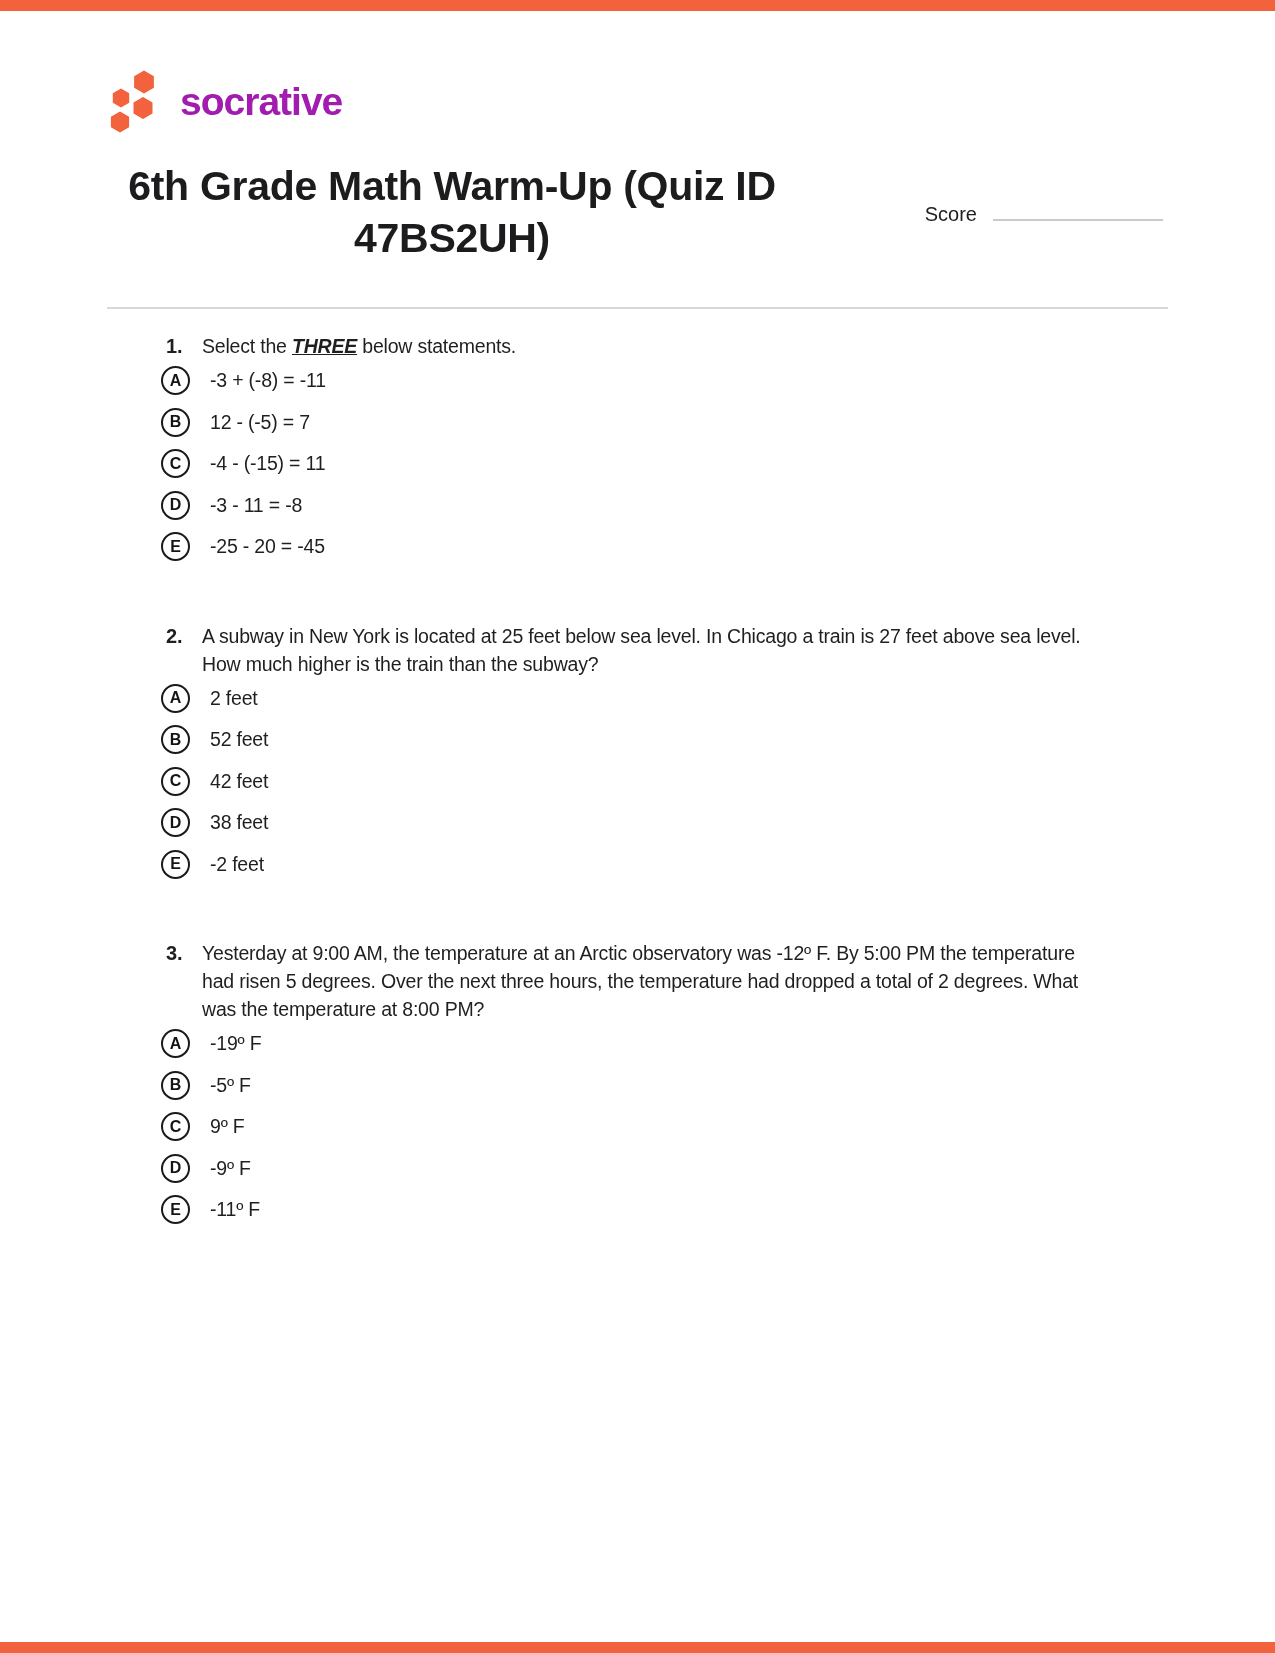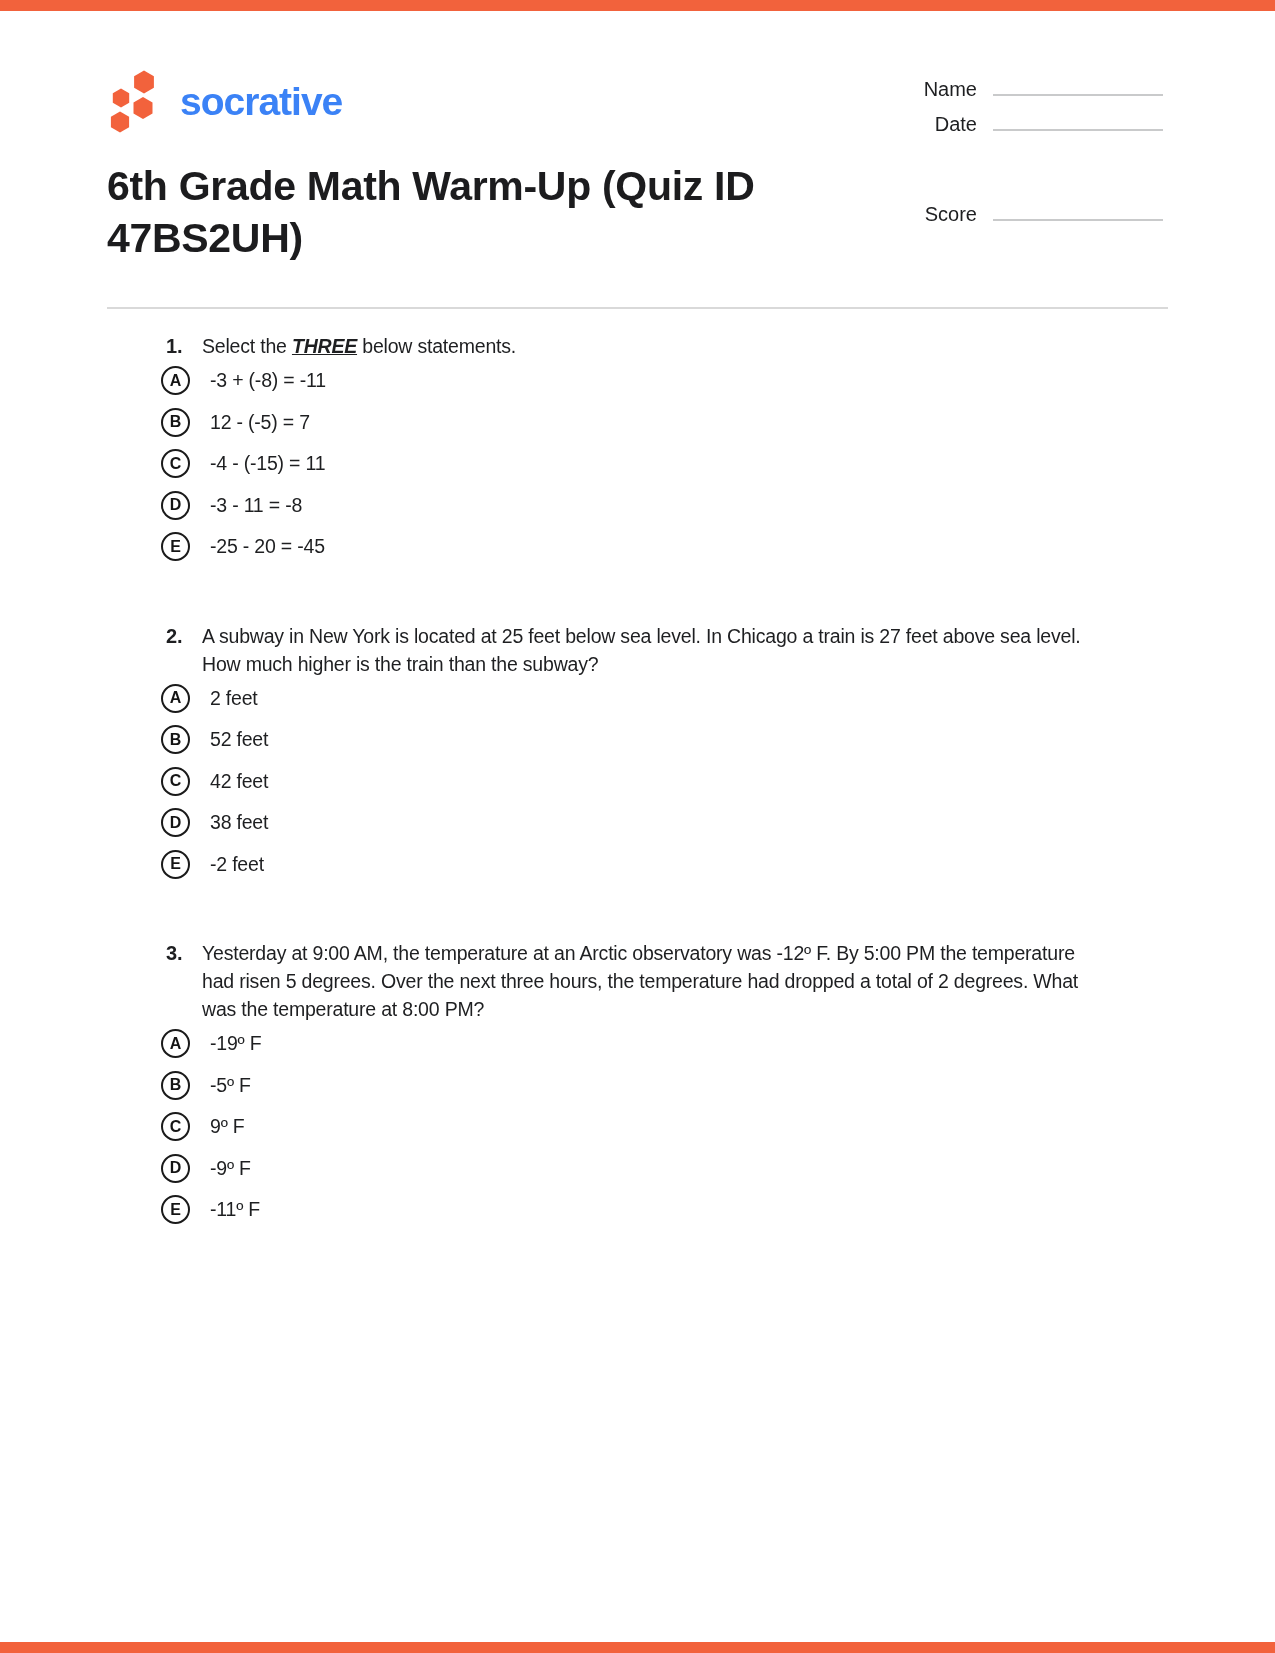--- a/index.html
+++ b/index.html
@@ -18,41 +18,41 @@
   .accent-bar.bottom { bottom:0; }
 
   .logo {
     position:absolute; top:68px; left:107px;
     display:flex; align-items:center;
   }
   .logo svg { display:block; }
   .logo-text {
     margin-left:11px;
     font-size:39px; font-weight:700; letter-spacing:-1px;
-    color:#3b82f6;
+    color:#a21caf;
   }
 
   .fields { position:absolute; right:112px; display:flex; flex-direction:column; }
   .fields.name-date { top:74px; }
   .fields.score { top:199px; }
   .field-row {
     display:flex; align-items:baseline; justify-content:flex-end;
     margin-bottom:8px;
   }
   .field-label { font-size:20px; color:#1e1f21; }
   .field-line {
     width:170px; height:20px; margin-left:16px;
     border-bottom:2px solid #c9cacb;
   }
 
   .title {
     position:absolute; top:160px; left:107px; width:690px;
     margin:0;
     font-size:41px; line-height:52px; font-weight:700;
-    letter-spacing:-0.3px; color:#1c1c1e;
+    letter-spacing:-0.3px; color:#1c1c1e;text-align:center;
   }
 
   .divider {
     position:absolute; top:307px; left:107px;
     width:1061px; height:2px; background:#d9d9d9;
   }
 
   .questions { position:absolute; top:332px; left:0; right:0; }
   .question { margin-bottom:54px; }
   .q-head { display:flex; padding-left:166px; }
@@ -82,30 +82,20 @@
       <g class="hex-fill">
         <polygon points="37,2.5 46.9,8.25 46.9,19.75 37,25.5 27.1,19.75 27.1,8.25" fill="#f2623c"></polygon>
         <polygon points="14,20.5 22.2,25.25 22.2,34.75 14,39.5 5.8,34.75 5.8,25.25" fill="#f2623c"></polygon>
         <polygon points="36,29 45.5,34.5 45.5,45.5 36,51 26.5,45.5 26.5,34.5" fill="#f2623c"></polygon>
         <polygon points="13,43.5 22.1,48.75 22.1,59.25 13,64.5 3.9,59.25 3.9,48.75" fill="#f2623c"></polygon>
       </g>
     </svg>
     <span class="logo-text">socrative</span>
   </div>
 
-  <div class="fields name-date">
-    <div class="field-row">
-      <span class="field-label">Name</span>
-      <span class="field-line"></span>
-    </div>
-    <div class="field-row">
-      <span class="field-label">Date</span>
-      <span class="field-line"></span>
-    </div>
-  </div>
 
   <h1 class="title">6th Grade Math Warm-Up (Quiz ID 47BS2UH)</h1>
 
   <div class="fields score">
     <div class="field-row">
       <span class="field-label">Score</span>
       <span class="field-line"></span>
     </div>
   </div>
 

